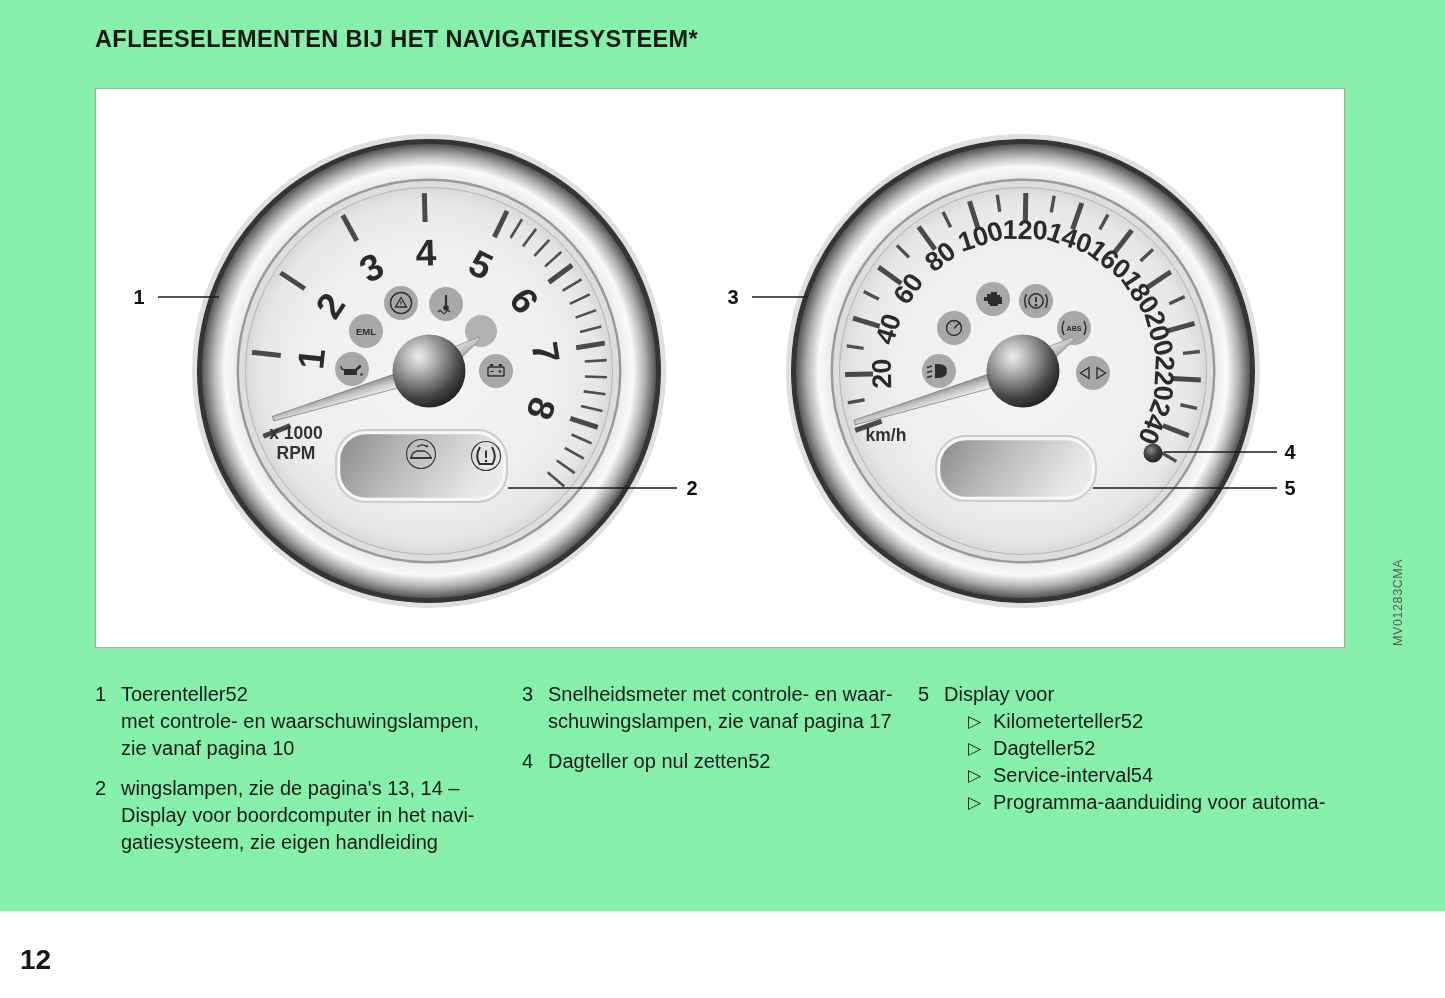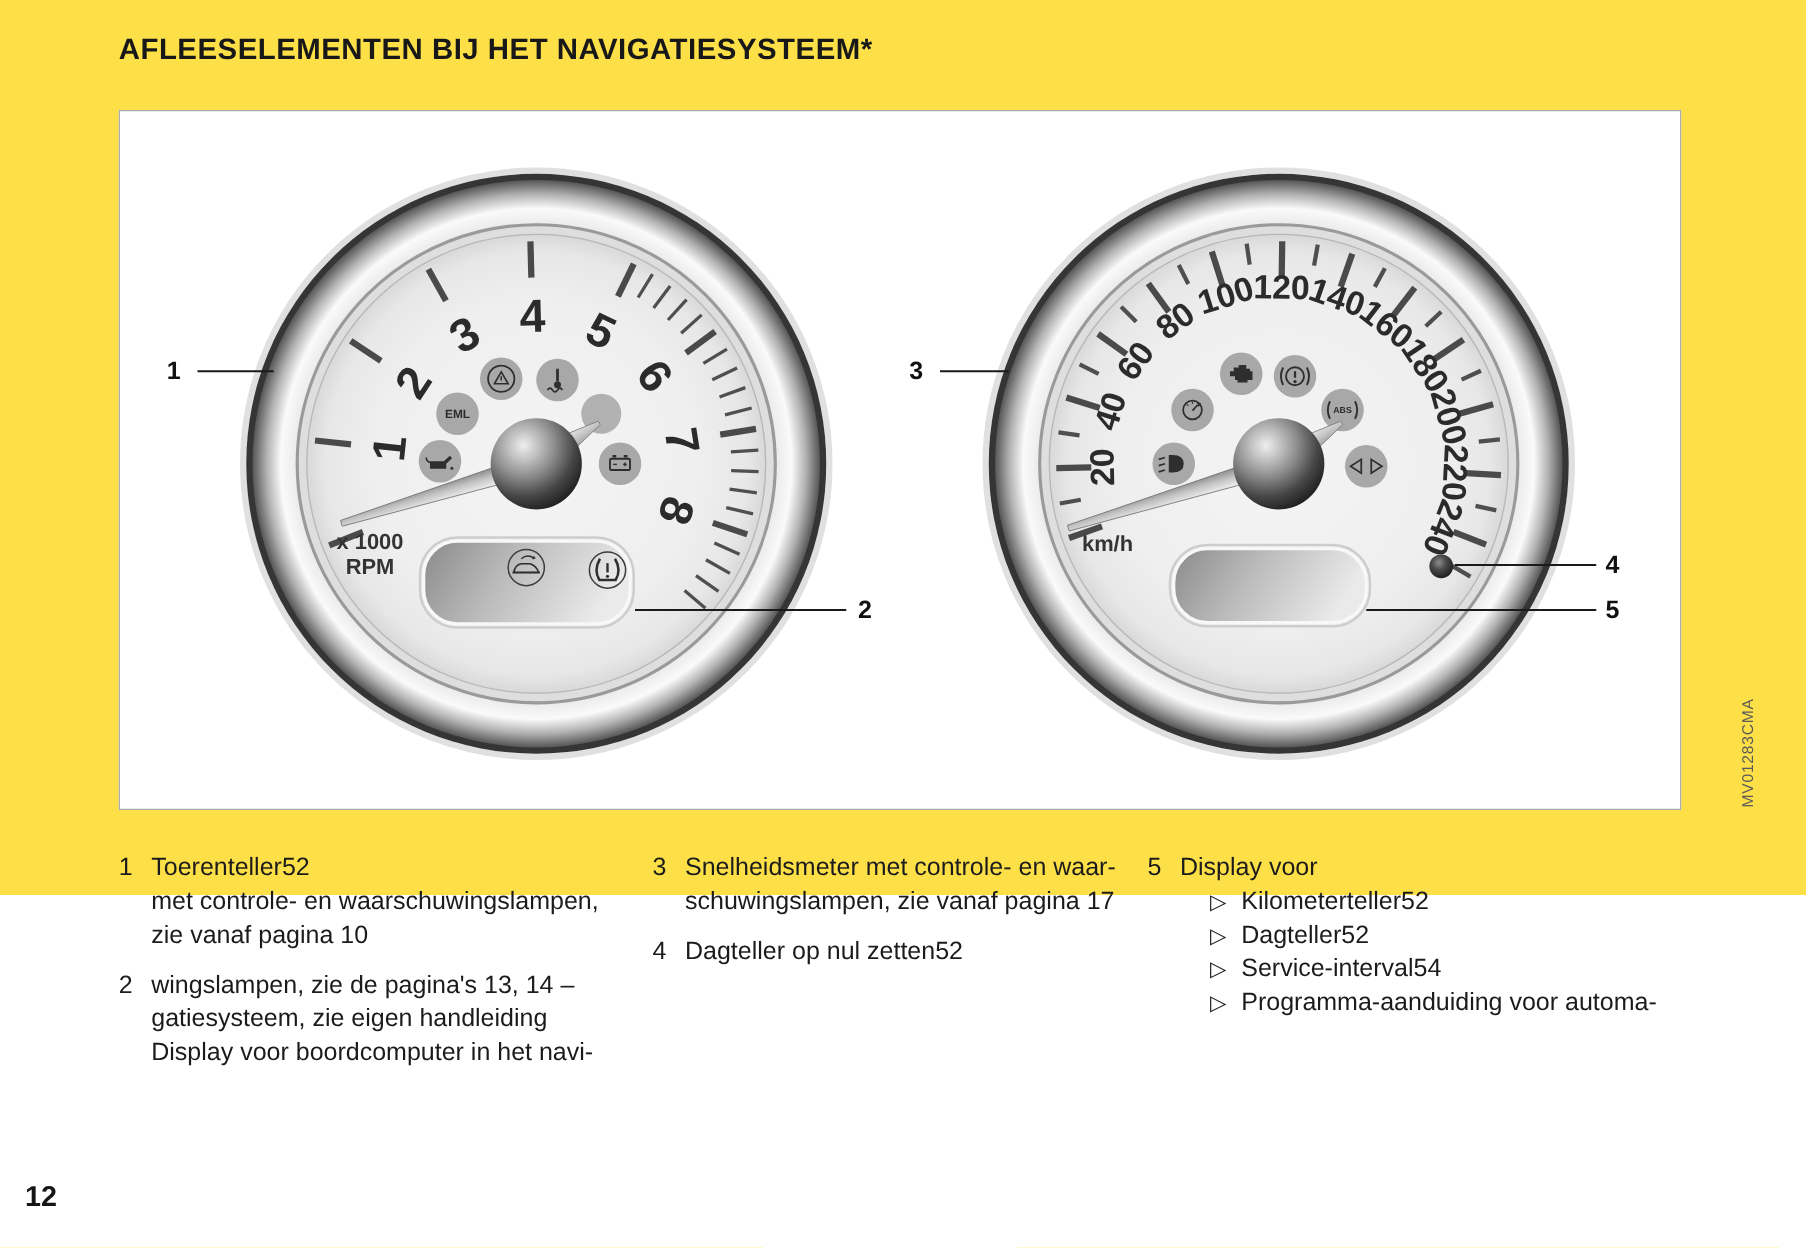--- a/index.html
+++ b/index.html
@@ -1,33 +1,33 @@
 <!DOCTYPE html>
 <html><head>
 <meta charset="utf-8">
 <style>
   html,body{margin:0;padding:0;background:#ffffff;width:1445px;height:998px;
     font-family:"Liberation Sans", sans-serif;color:#1b1b1b;overflow:hidden;}
-  .page{position:relative;width:1445px;height:716px;background:#fde047;}
+  .page{position:relative;width:1445px;height:911px;background:#86efac;}
   .title{position:absolute;left:95px;top:26px;font-size:23.5px;font-weight:bold;
     letter-spacing:0.4px;color:#181818;white-space:nowrap;}
   .figure-box{position:absolute;left:95px;top:88px;width:1248px;height:558px;
     border:1px solid #ababab;background:#fff;}
   .figcode{position:absolute;left:1391px;top:646px;transform:rotate(-90deg);
     transform-origin:0 0;font-size:12.5px;color:#5a5a5a;letter-spacing:0.6px;white-space:nowrap;}
   .legend{position:absolute;left:95px;top:681px;width:1330px;font-size:20px;line-height:27px;color:#1b1b1b;}
   .col{position:absolute;top:0;}
   .item{display:flex;margin-bottom:13px;}
   .num{flex:0 0 26px;}
   .body{flex:1;}
   .ref{}
   .sub{display:flex;}
   .tri{flex:0 0 25px;margin-left:24px;font-size:17px;}
   .subcont{padding-left:49px;}
-  .pagenum{position:absolute;left:20px;top:944px;font-size:23px;font-weight:bold;color:#161616;}
+  .pagenum{position:absolute;left:20px;top:944px;font-size:28px;font-weight:bold;color:#161616;}
   svg text{font-family:"Liberation Sans", sans-serif;}
 </style>
 </head>
 <body>
 
 <div class="page">
   <div class="title">AFLEESELEMENTEN BIJ HET NAVIGATIESYSTEEM*</div>
   <div class="figure-box" id="figure-box"><svg width="1248" height="558" viewBox="0 0 1248 558">
         <defs>
           <radialGradient id="chromeG">
@@ -285,22 +285,22 @@
           <div class="body">
             <div><span>Toerenteller</span><span class="ref">52</span></div>
             <div><span>met controle- en waarschuwingslampen,</span></div>
             <div><span>zie vanaf pagina 10</span></div>
           </div>
         </div>
         <div class="item">
           <span class="num">2</span>
           <div class="body">
             <div><span>wingslampen, zie de pagina's 13, 14 –</span></div>
+            <div><span>Display voor boordcomputer in het navi-</span></div>
             <div><span>gatiesysteem, zie eigen handleiding</span></div>
-            <div><span>Display voor boordcomputer in het navi-</span></div>
           </div>
         </div>
       </div>
       <div class="col" style="left: 427px; width: 400px;">
         <div class="item">
           <span class="num">3</span>
           <div class="body">
             <div><span>Snelheidsmeter met controle- en waar-</span></div>
             <div><span>schuwingslampen, zie vanaf pagina 17</span></div>
           </div>

